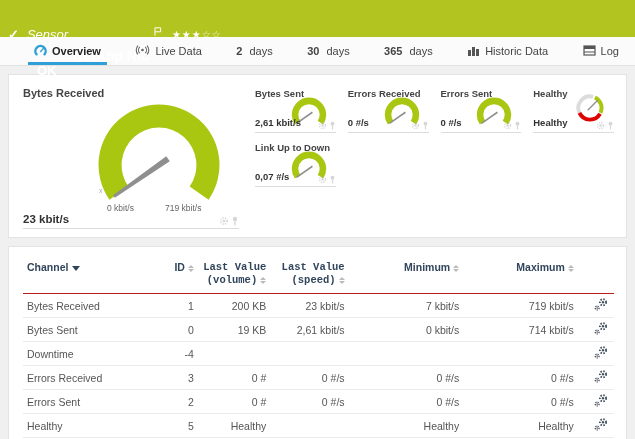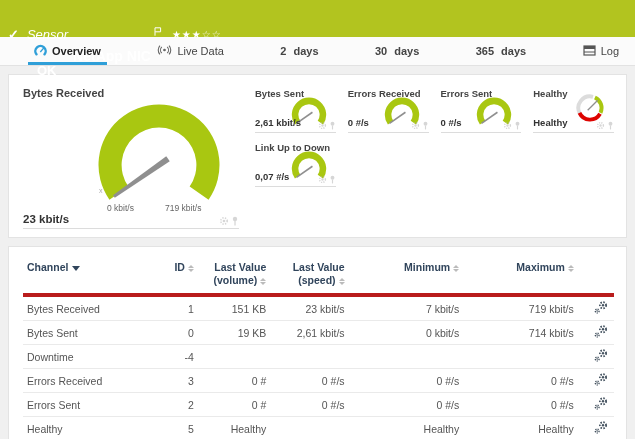--- a/index.html
+++ b/index.html
@@ -18,21 +18,21 @@
   .hdr-status { font-size:13px; font-weight:bold; margin-left:29px; margin-top:-1px; }
 
   
   .tabbar { height:29px; background:#fbfbfb; border-bottom:1px solid #e2e2e2;
     display:flex; justify-content:space-between; align-items:stretch; padding:0 10px 0 28px;
     font-size:11px; color:#444; }
   .tab { display:flex; align-items:center; gap:5px; padding:0 6px; position:relative; cursor:pointer; white-space:nowrap; }
   .tab.active { font-weight:bold; color:#222; }
   .tab.active::after { content:""; position:absolute; left:0; right:0; bottom:0; height:3px; background:var(--blue,#2f9fd8); }
   .tab b { font-weight:bold; }
-  .tab .days { font-weight:bold; margin-left:2px; }
+  .tab .days { font-weight:normal; margin-left:2px; }
 
   
   .content { padding:8px; }
   .panel { background:#fff; border:1px solid #e3e3e3; }
 
   
   .gauges-panel { display:flex; padding:12px 12px 8px 14px; margin-bottom:8px; height:164px; }
   .main-gauge { width:216px; min-width:216px; position:relative; border-bottom:1px solid #dcdcdc; margin-right:16px; }
   .mg-label { font-size:11px; font-weight:bold; color:#444; }
   .big-gauge { position:absolute; left:70px; top:12px; width:132px; }
@@ -51,22 +51,22 @@
   .sg-value { position:absolute; left:0; bottom:4px; font-size:9.5px; font-weight:bold; color:#333; }
   .sg-icons { position:absolute; right:0; bottom:2px; display:flex; gap:2px; align-items:center; }
 
   
   .mini { opacity:.55; }
 
   
   .table-panel { padding:12px 12px 0 14px; }
   table { width:100%; border-collapse:collapse; table-layout:fixed; }
   th { font-size:10.5px; color:#31455c; text-align:right; vertical-align:top;
-       padding:2px 4px 6px; border-bottom:4px solid #b91c1c; font-weight:bold; }
-  th .hline { display:block; line-height:1.25; }
+       padding:2px 4px 6px; border-bottom:1px solid #b91c1c; font-weight:bold; }
+  th .hline { display:block; line-height:1.25;font-family:Liberation Mono, monospace; }
   th.c-channel { text-align:left; }
   td { font-size:10.5px; color:#555; text-align:right; padding:4px 4px; border-bottom:1px solid #eaeaea; height:21px; }
   td.c-channel { text-align:left; color:#555; cursor:pointer; }
   .c-channel { width:22%; } .c-id { width:7%; } .c-vol { width:12%; } .c-spd { width:13%; }
   .c-min { width:19%; } .c-max { width:19%; } .c-ico { width:6%; }
   td.c-ico { text-align:right; padding-right:6px; }
 
   .sort { display:inline-flex; flex-direction:column; gap:1px; margin-left:3px; vertical-align:middle; }
   .sort i { display:block; width:0; height:0; border-left:3px solid transparent; border-right:3px solid transparent; }
   .sort .up { border-bottom:3px solid #bbb; }
@@ -134,20 +134,30 @@
       <span class="days">days</span>
     </div>
   <div class="tab">
       <b>30</b>
       <span class="days">days</span>
     </div>
   <div class="tab">
       <b>365</b>
       <span class="days">days</span>
     </div>
+  <div class="tab">
+    <span>
+      <svg width="13" height="11" viewBox="0 0 13 11">
+          <rect x="1" y="5" width="3" height="6" fill="#555"></rect>
+          <rect x="5" y="2" width="3" height="9" fill="#555"></rect>
+          <rect x="9" y="4" width="3" height="7" fill="#555"></rect>
+        </svg>
+    </span>
+    <span>Historic Data</span>
+  </div>
   <div class="tab">
     <span>
       <svg width="13" height="11" viewBox="0 0 13 11">
           <rect x="1" y="1" width="11" height="9" fill="none" stroke="#555" stroke-width="1.2"></rect>
           <rect x="1" y="1" width="11" height="3" fill="#555"></rect>
           <line x1="1" y1="7" x2="12" y2="7" stroke="#555" stroke-width="1"></line>
         </svg>
     </span>
     <span>Log</span>
   </div>
@@ -308,21 +318,21 @@
                 <i class="dn"></i>
               </span>
           </th>
           <th class="c-ico"></th>
         </tr>
       </thead>
       <tbody id="table-body">
           <tr>
     <td class="c-channel">Bytes Received</td>
     <td class="c-id">1</td>
-    <td class="c-vol">151 KB</td>
+    <td class="c-vol">200 KB</td>
     <td class="c-spd">23 kbit/s</td>
     <td class="c-min">7 kbit/s</td>
     <td class="c-max">719 kbit/s</td>
     <td class="c-ico">
       <span class="gearduo">
         <svg width="14" height="13" viewBox="0 0 14 13">
           <circle cx="9" cy="4.3" r="3.1" fill="none" stroke="#44525f" stroke-width="1.8" stroke-dasharray="1.5 1.4"></circle>
           <circle cx="9" cy="4.3" r="1.2" fill="#44525f"></circle>
           <circle cx="3.2" cy="10" r="1.9" fill="none" stroke="#44525f" stroke-width="1.4" stroke-dasharray="1.1 1.0"></circle>
           <circle cx="3.2" cy="10" r="0.8" fill="#44525f"></circle>

